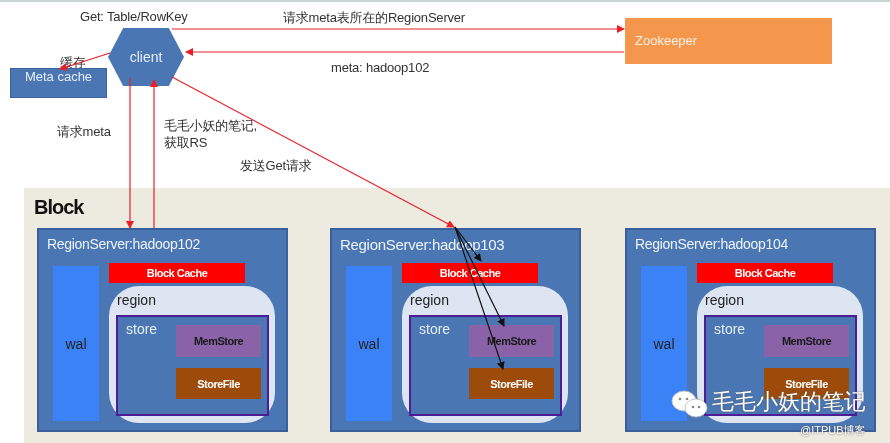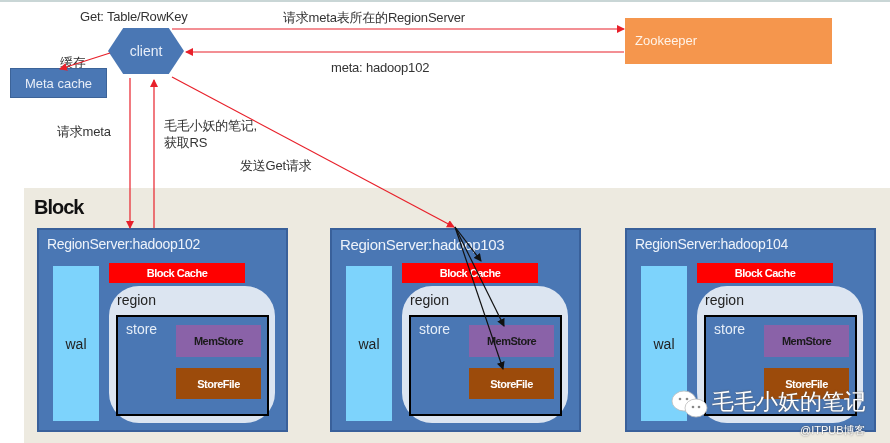--- a/index.html
+++ b/index.html
@@ -4,60 +4,60 @@
   <style>
     html, body { margin: 0; padding: 0; }
     body {
       width: 890px; height: 443px; position: relative; overflow: hidden;
       background: #ffffff;
       font-family: "Liberation Sans", "DejaVu Sans", sans-serif;
     }
     .top-rule { position: absolute; left: 0; top: 0; width: 890px; height: 2px; background: #c9d6d6; }
     .lbl { position: absolute; font-size: 13px; color: #333; white-space: nowrap; letter-spacing: -0.2px; }
     .client {
-      position: absolute; left: 108px; top: 28px; width: 76px; height: 46px;
+      position: absolute; left: 108px; top: 28px; width: 76px; height: 58px;
       background: #4a77b4; clip-path: polygon(20% 0, 80% 0, 100% 50%, 80% 100%, 20% 100%, 0 50%);
       color: #e8eef8; font-size: 14px; display: flex; align-items: center; justify-content: center;
     }
     .metacache {
       position: absolute; left: 10px; top: 68px; width: 97px; height: 30px;
       background: #4a77b4; border: 1px solid #3c6398; box-sizing: border-box;
-      color: #e8eef8; font-size: 13px; display: flex; align-items: center; justify-content: center;
+      color: #e8eef8; font-size: 13px; display: flex; align-items: flex-start; justify-content: center;
     }
     .zk {
       position: absolute; left: 625px; top: 18px; width: 207px; height: 46px;
       background: #f5964d; color: #fff3e8; font-size: 13px; line-height: 18px;
       padding: 14px 0 0 10px; box-sizing: border-box;
     }
     .hbase-area {
       position: absolute; left: 24px; top: 188px; width: 866px; height: 255px; background: #edeae0;
     }
     .hbase-title { position: absolute; left: 34px; top: 196px; font-size: 20px; font-weight: bold; color: #111; letter-spacing: -1px; }
     .rs {
       position: absolute; top: 228px; width: 251px; height: 204px;
       background: #4a77b4; border: 2px solid #39609a; box-sizing: border-box;
     }
     .rs-title { position: absolute; left: 8px; top: 6px; font-size: 14px; color: #eef3fa; white-space: nowrap; letter-spacing: -0.3px; }
     .wal {
       position: absolute; left: 14px; top: 36px; width: 46px; height: 155px;
-      background: #7dd3fc; display: flex; align-items: center; justify-content: center;
+      background: #3b82f6; display: flex; align-items: center; justify-content: center;
       font-size: 14px; color: #222;
     }
     .blockcache {
       position: absolute; left: 70px; top: 33px; width: 136px; height: 20px;
       background: #ff0000; color: #fff; font-size: 11px; font-weight: bold;
       display: flex; align-items: center; justify-content: center; letter-spacing: -0.5px;
     }
     .region {
       position: absolute; left: 70px; top: 56px; width: 166px; height: 137px; background: #dce5f1; border-radius: 30px;
     }
     .region-lbl { position: absolute; left: 8px; top: 6px; font-size: 14px; color: #222; }
     .store {
       position: absolute; left: 7px; top: 29px; width: 153px; height: 101px;
-      background: #4a77b4; border: 2px solid #000000; box-sizing: border-box;
+      background: #4a77b4; border: 2px solid #4c1d95; box-sizing: border-box;
     }
     .store-lbl { position: absolute; left: 8px; top: 4px; font-size: 14px; color: #e6eef8; }
     .memstore {
       position: absolute; left: 58px; top: 8px; width: 85px; height: 32px; background: #8a62a8;
       color: #1a1a1a; font-size: 11px; font-weight: bold; display: flex; align-items: center; justify-content: center; letter-spacing: -0.5px;
     }
     .storefile {
       position: absolute; left: 58px; top: 51px; width: 85px; height: 31px; background: #9c4b0b;
       color: #fff; font-size: 11px; font-weight: bold; display: flex; align-items: center; justify-content: center; letter-spacing: -0.5px; text-align: right;
     }

